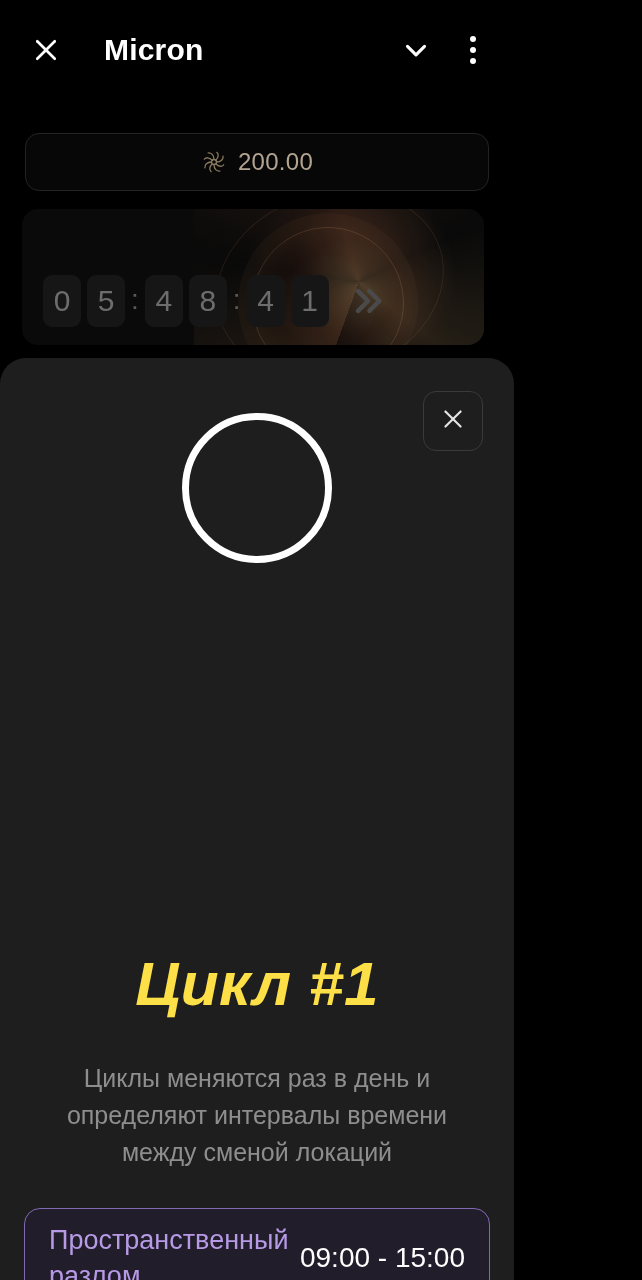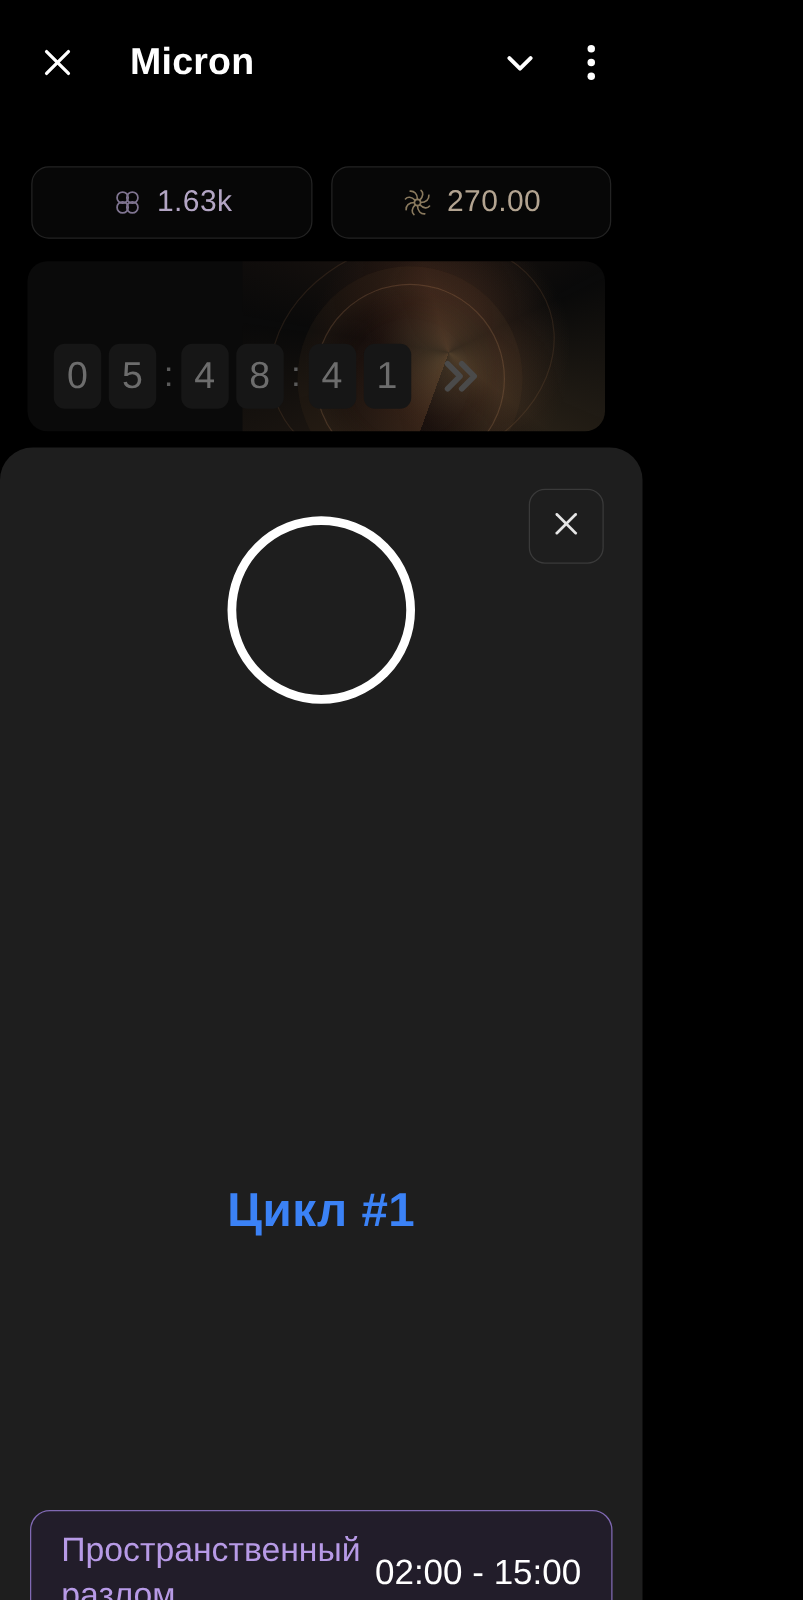--- a/index.html
+++ b/index.html
@@ -91,21 +91,21 @@
   .sheet-close {
     position:absolute; right:31px; top:33px; width:60px; height:60px;
     border:1px solid #3a3a3a; border-radius:13px;
     display:flex; align-items:center; justify-content:center;
   }
   .ring-wrap { position:absolute; left:0; right:0; top:55px; display:flex; justify-content:center; }
   .ring { width:150px; height:150px; border-radius:50%; border:7px solid #fff; }
 
   .sheet-title {
     position:absolute; left:0; right:0; top:590px; text-align:center;
-    font-size:38px; font-weight:bold; color:#3b82f6; letter-spacing:.4px;
+    font-size:62px; font-weight:bold; color:#fde047; letter-spacing:.4px;font-style:italic;
   }
   .sheet-desc {
     position:absolute; left:28px; right:28px; top:702px; text-align:center;
     font-size:25px; line-height:37px; color:#8e8e8e;
   }
 
   .rows { position:absolute; left:24px; right:24px; top:850px; }
   .row {
     display:flex; align-items:center; justify-content:space-between;
     padding:0 24px; height:64px;
@@ -140,46 +140,35 @@
         </svg>
       </div>
       <div class="ab-dots">
         <i></i>
           <i></i>
           <i></i>
       </div>
     </div>
 
     <div class="chips">
-      <div class="chip c1">
-        <span>
-          <svg width="26" height="26" viewBox="0 0 24 24" fill="none" stroke="#7f7490" stroke-width="1.3">
-            <circle cx="8.4" cy="8.4" r="4.1"></circle>
-              <circle cx="15.6" cy="8.4" r="4.1"></circle>
-            <circle cx="8.4" cy="15.6" r="4.1"></circle>
-              <circle cx="15.6" cy="15.6" r="4.1"></circle>
-          </svg>
-        </span>
-        <span class="ctxt">1.63k</span>
-      </div>
       <div class="chip c2">
         <span>
           <svg width="26" height="26" viewBox="0 0 24 24" fill="none" stroke="#8a7a5e" stroke-width="1.2" stroke-linecap="round">
             <circle cx="12" cy="12" r="2.3"></circle>
             <path d="M12 9.7 C12 5.5 9.5 3.4 6.6 3.6"></path>
             <path d="M14.3 12 C18.5 12 20.6 9.5 20.4 6.6"></path>
             <path d="M12 14.3 C12 18.5 14.5 20.6 17.4 20.4"></path>
             <path d="M9.7 12 C5.5 12 3.4 14.5 3.6 17.4"></path>
             <path d="M13.6 10.4 C16.5 7.4 16.4 4.6 14.6 3.1"></path>
             <path d="M13.6 13.6 C16.6 16.6 19.4 16.5 20.9 14.6"></path>
             <path d="M10.4 13.6 C7.4 16.6 7.6 19.4 9.4 20.9"></path>
             <path d="M10.4 10.4 C7.4 7.4 4.6 7.6 3.1 9.4"></path>
           </svg>
         </span>
-        <span class="ctxt">270.00</span>
+        <span class="ctxt">200.00</span>
       </div>
     </div>
 
     <div class="banner">
       <div class="banner-art"></div>
       <div class="timer">
         <span class="tdig">0</span>
         <span class="tdig">5</span>
         <span class="tcolon">:</span>
         <span class="tdig">4</span>
@@ -206,24 +195,25 @@
             <line x1="18.5" y1="5.5" x2="5.5" y2="18.5"></line>
         </svg>
       </span>
     </div>
 
     <div class="ring-wrap">
       <div class="ring"></div>
     </div>
 
     <div class="sheet-title">Цикл #1</div>
+    <div class="sheet-desc">Циклы меняются раз в день и определяют интервалы времени между сменой локаций</div>
 
     <div class="rows">
       <div class="row active">
         <span class="row-name">Пространственный разлом</span>
-        <span class="row-time">02:00 - 15:00</span>
+        <span class="row-time">09:00 - 15:00</span>
       </div>
 
     </div>
 
   </div>
 
 </div>
 
 </body></html>

